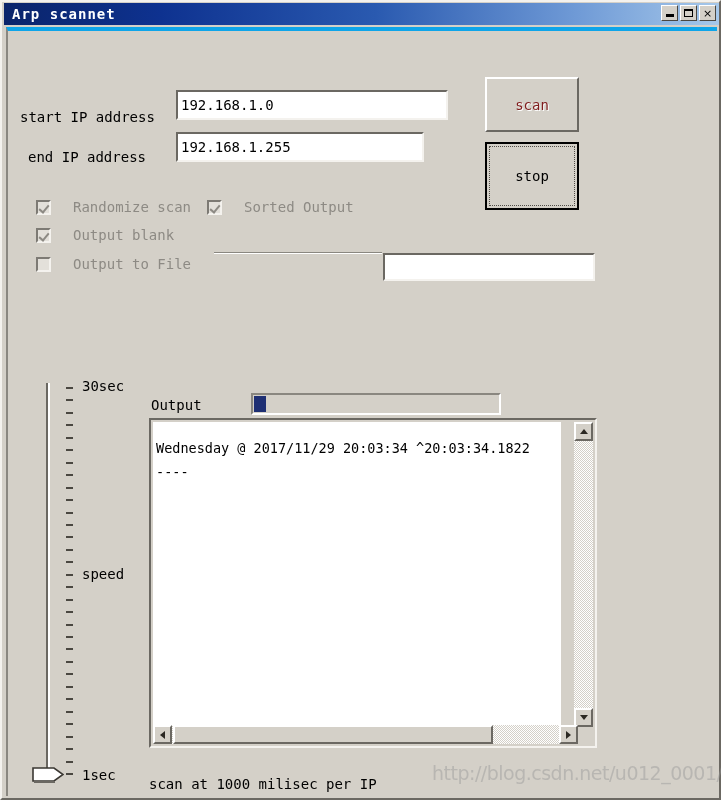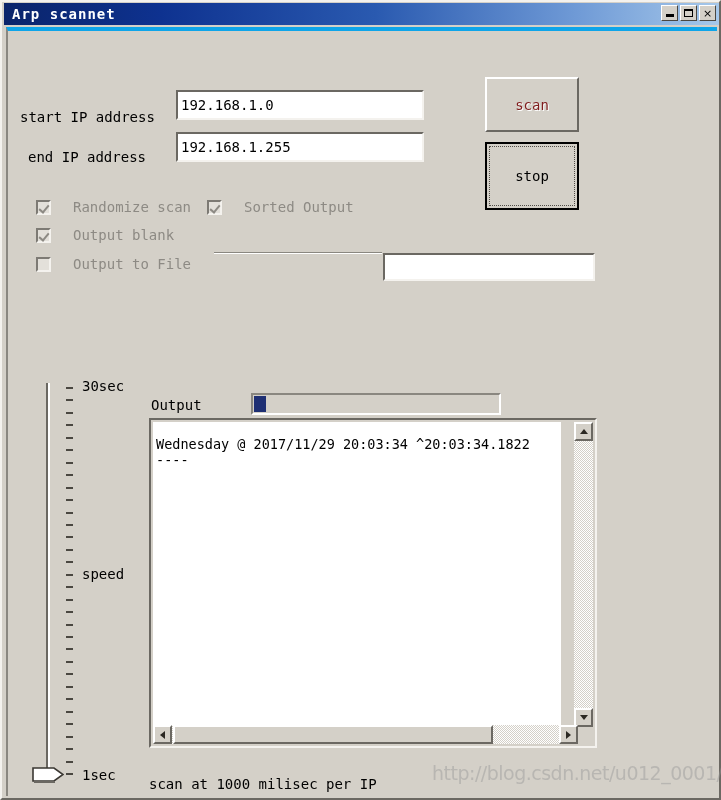--- a/index.html
+++ b/index.html
@@ -237,21 +237,21 @@
   #output-text {
     position: absolute;
     left: 2px;
     top: 2px;
     width: 408px;
     height: 305px;
     background: #ffffff;
     overflow: hidden;
     font-family: "DejaVu Sans Mono", "Liberation Mono", monospace;
     font-size: 13.5px;
-    line-height: 16px;
+    line-height: 24px;
     color: #000;
     white-space: pre;
     padding: 14px 0 0 3px;
     box-sizing: border-box;
   }
 
   
   .sb-vert {
     position: absolute;
     width: 19px;
@@ -376,21 +376,21 @@
       </div>
       <div class="tb-btn">
         <span class="tb-glyph-close">×</span>
       </div>
     </div>
   </div>
 
   <div id="client">
 
     <div class="lbl" style="left:12px; top:78px;">start IP address</div>
-    <div class="txtfield" style="left:168px; top:59px; width:248px; height:30px;">
+    <div class="txtfield" style="left:168px; top:59px; width:272px; height:30px;">
       <span>192.168.1.0</span>
     </div>
 
     <div class="lbl" style="left:20px; top:118px;">end IP address</div>
     <div class="txtfield" style="left:168px; top:101px; width:248px; height:30px;">
       <span>192.168.1.255</span>
     </div>
 
     <div class="btn disabled" style="left:477px; top:46px; width:94px; height:55px;">
       <span>scan</span>

